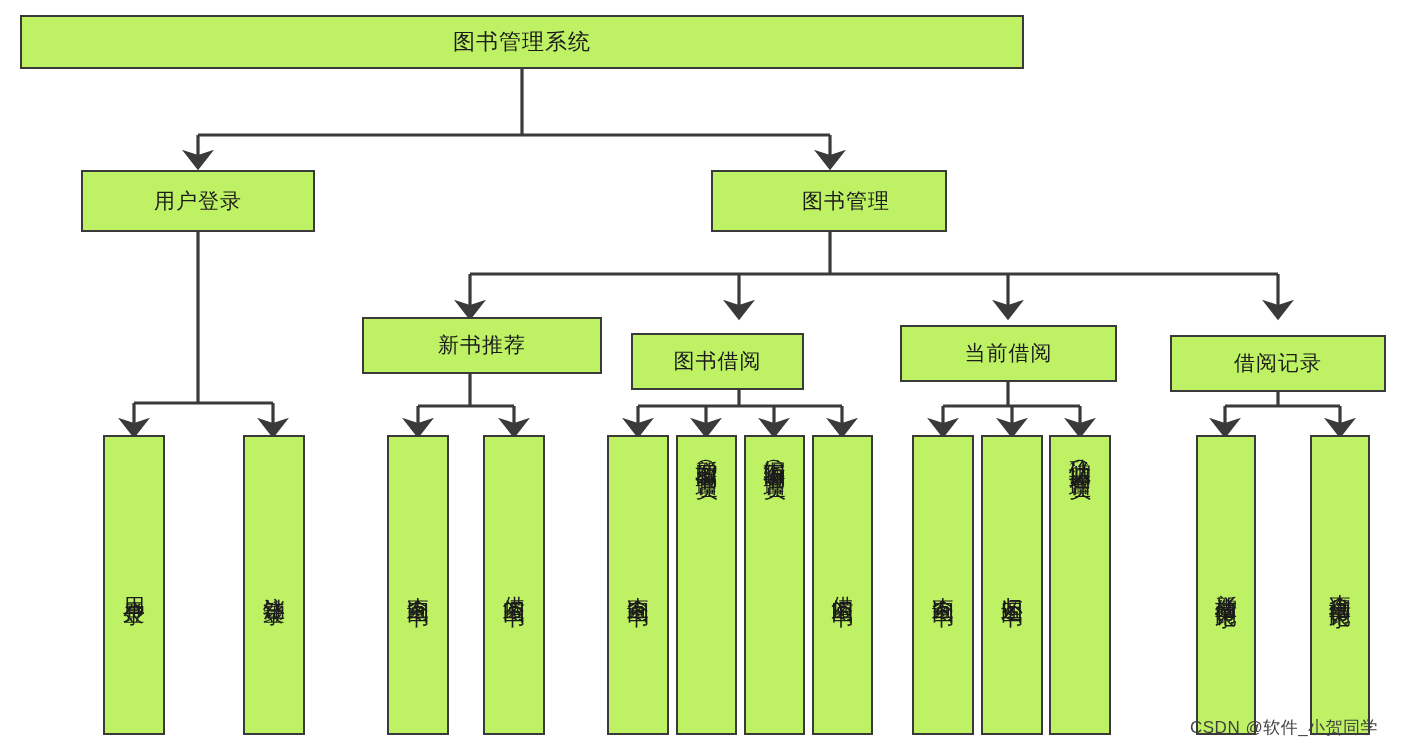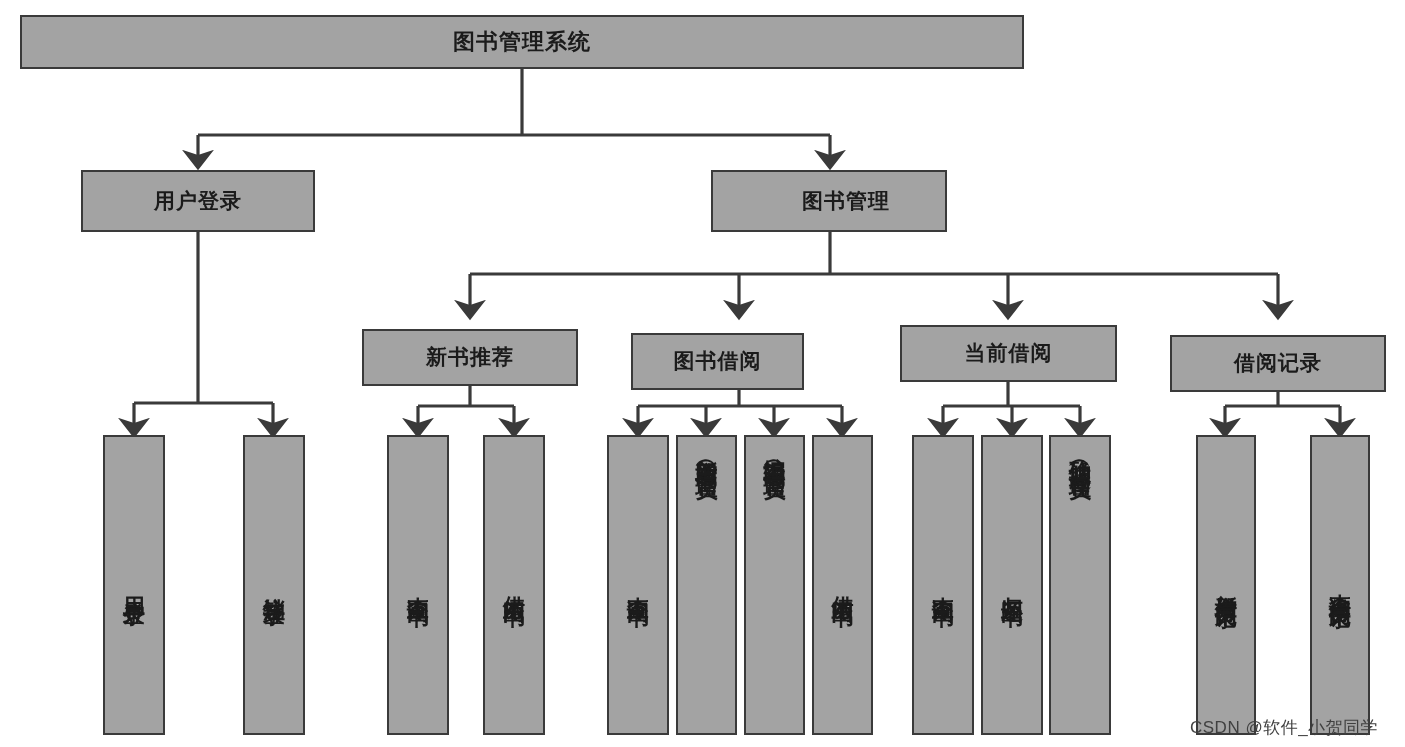--- a/index.html
+++ b/index.html
@@ -9,27 +9,26 @@
     font-family:"Liberation Sans","DejaVu Sans",sans-serif;
     color:#1a1a1a;
     overflow:hidden;
   }
   #stage{position:relative;width:1405px;height:747px;}
   #wires{position:absolute;left:0;top:0;width:1405px;height:747px;}
 
   .node{
     position:absolute;
     box-sizing:border-box;
-    background:#a3a3a3;
+    background:#bef264;
     border:2px solid #3a3a3a;
     display:flex;
     align-items:center;
     justify-content:center;
     overflow:hidden;
-    font-weight:bold;
   }
   .node .lbl{
     font-size:21px;
     line-height:1.05;
     letter-spacing:1px;
     white-space:nowrap;
     color:#1b1b1b;
   }
   .node.root .lbl{font-size:22px;}
   .node.leaf{
@@ -119,21 +118,21 @@
     <span class="lbl">图书管理系统</span>
   </div>
 
   <div class="node" style="left:81px;top:170px;width:234px;height:62px;">
     <span class="lbl">用户登录</span>
   </div>
   <div class="node" style="left:711px;top:170px;width:236px;height:62px;padding-left:34px;">
     <span class="lbl">图书管理</span>
   </div>
 
-  <div class="node" style="left:362px;top:317px;width:216px;height:57px;margin-top:12px;">
+  <div class="node" style="left:362px;top:317px;width:240px;height:57px;">
     <span class="lbl">新书推荐</span>
   </div>
   <div class="node" style="left:631px;top:333px;width:173px;height:57px;">
     <span class="lbl">图书借阅</span>
   </div>
   <div class="node" style="left:900px;top:317px;width:217px;height:57px;margin-top:8px;">
     <span class="lbl">当前借阅</span>
   </div>
   <div class="node" style="left:1170px;top:335px;width:216px;height:57px;">
     <span class="lbl">借阅记录</span>

